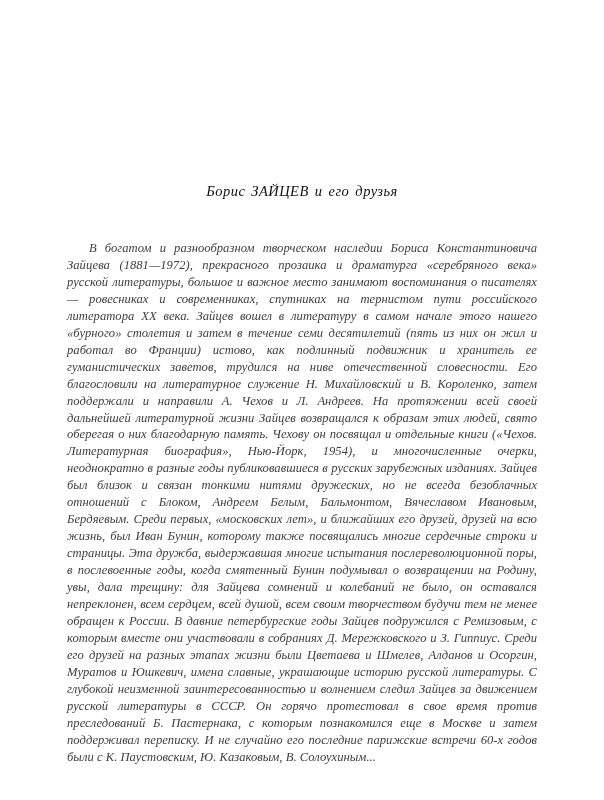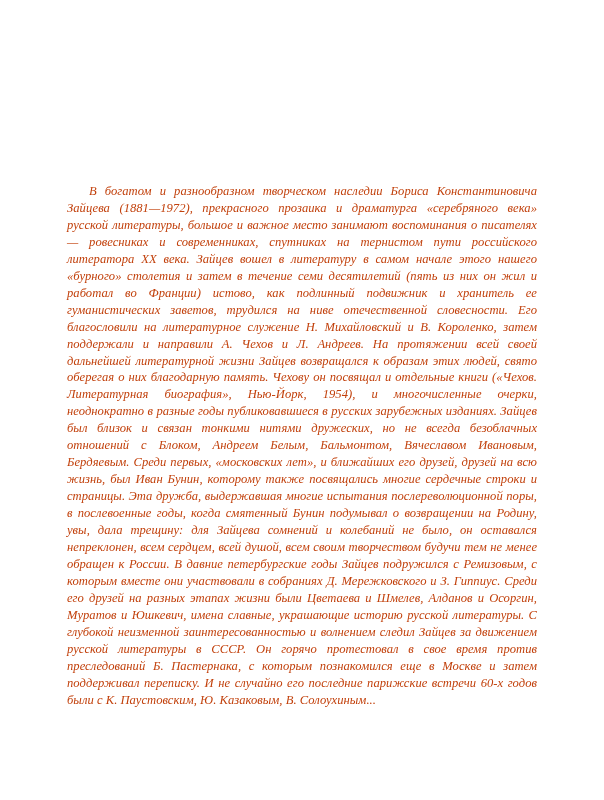--- a/index.html
+++ b/index.html
@@ -44,26 +44,27 @@
   .body-paragraph {
     font-family: "Liberation Serif", "DejaVu Serif", serif;
     font-style: italic;
     font-weight: 400;
     font-size: 12.6px;
     line-height: 16.95px;
     text-align: justify;
     text-align-last: left;
     text-justify: inter-word;
     letter-spacing: 0.03px;
-    color: #c2410c;
+    color: #404040;
     margin: 0;
     text-indent: 22px;
     hyphens: none;
   }
 </style>
 </head>
 <body>
 
 <div class="page">
   <div class="content-block">
+    <h1 class="article-title">Борис ЗАЙЦЕВ и его друзья</h1>
     <p class="body-paragraph">В богатом и разнообразном творческом наследии Бориса Константиновича Зайцева (1881—1972), прекрасного прозаика и драматурга «серебряного века» русской литературы, большое и важное место занимают воспоминания о писателях — ровесниках и современниках, спутниках на тернистом пути российского литератора XX века. Зайцев вошел в литературу в самом начале этого нашего «бурного» столетия и затем в течение семи десятилетий (пять из них он жил и работал во Франции) истово, как подлинный подвижник и хранитель ее гуманистических заветов, трудился на ниве отечественной словесности. Его благословили на литературное служение Н. Михайловский и В. Короленко, затем поддержали и направили А. Чехов и Л. Андреев. На протяжении всей своей дальнейшей литературной жизни Зайцев возвращался к образам этих людей, свято оберегая о них благодарную память. Чехову он посвящал и отдельные книги («Чехов. Литературная биография», Нью-Йорк, 1954), и многочисленные очерки, неоднократно в разные годы публиковавшиеся в русских зарубежных изданиях. Зайцев был близок и связан тонкими нитями дружеских, но не всегда безоблачных отношений с Блоком, Андреем Белым, Бальмонтом, Вячеславом Ивановым, Бердяевым. Среди первых, «московских лет», и ближайших его друзей, друзей на всю жизнь, был Иван Бунин, которому также посвящались многие сердечные строки и страницы. Эта дружба, выдержавшая многие испытания послереволюционной поры, в послевоенные годы, когда смятенный Бунин подумывал о возвращении на Родину, увы, дала трещину: для Зайцева сомнений и колебаний не было, он оставался непреклонен, всем сердцем, всей душой, всем своим творчеством будучи тем не менее обращен к России. В давние петербургские годы Зайцев подружился с Ремизовым, с которым вместе они участвовали в собраниях Д. Мережковского и З. Гиппиус. Среди его друзей на разных этапах жизни были Цветаева и Шмелев, Алданов и Осоргин, Муратов и Юшкевич, имена славные, украшающие историю русской литературы. С глубокой неизменной заинтересованностью и волнением следил Зайцев за движением русской литературы в СССР. Он горячо протестовал в свое время против преследований Б. Пастернака, с которым познакомился еще в Москве и затем поддерживал переписку. И не случайно его последние парижские встречи 60-х годов были с К. Паустовским, Ю. Казаковым, В. Солоухиным...</p>
   </div>
 </div>
 
 </body></html>

